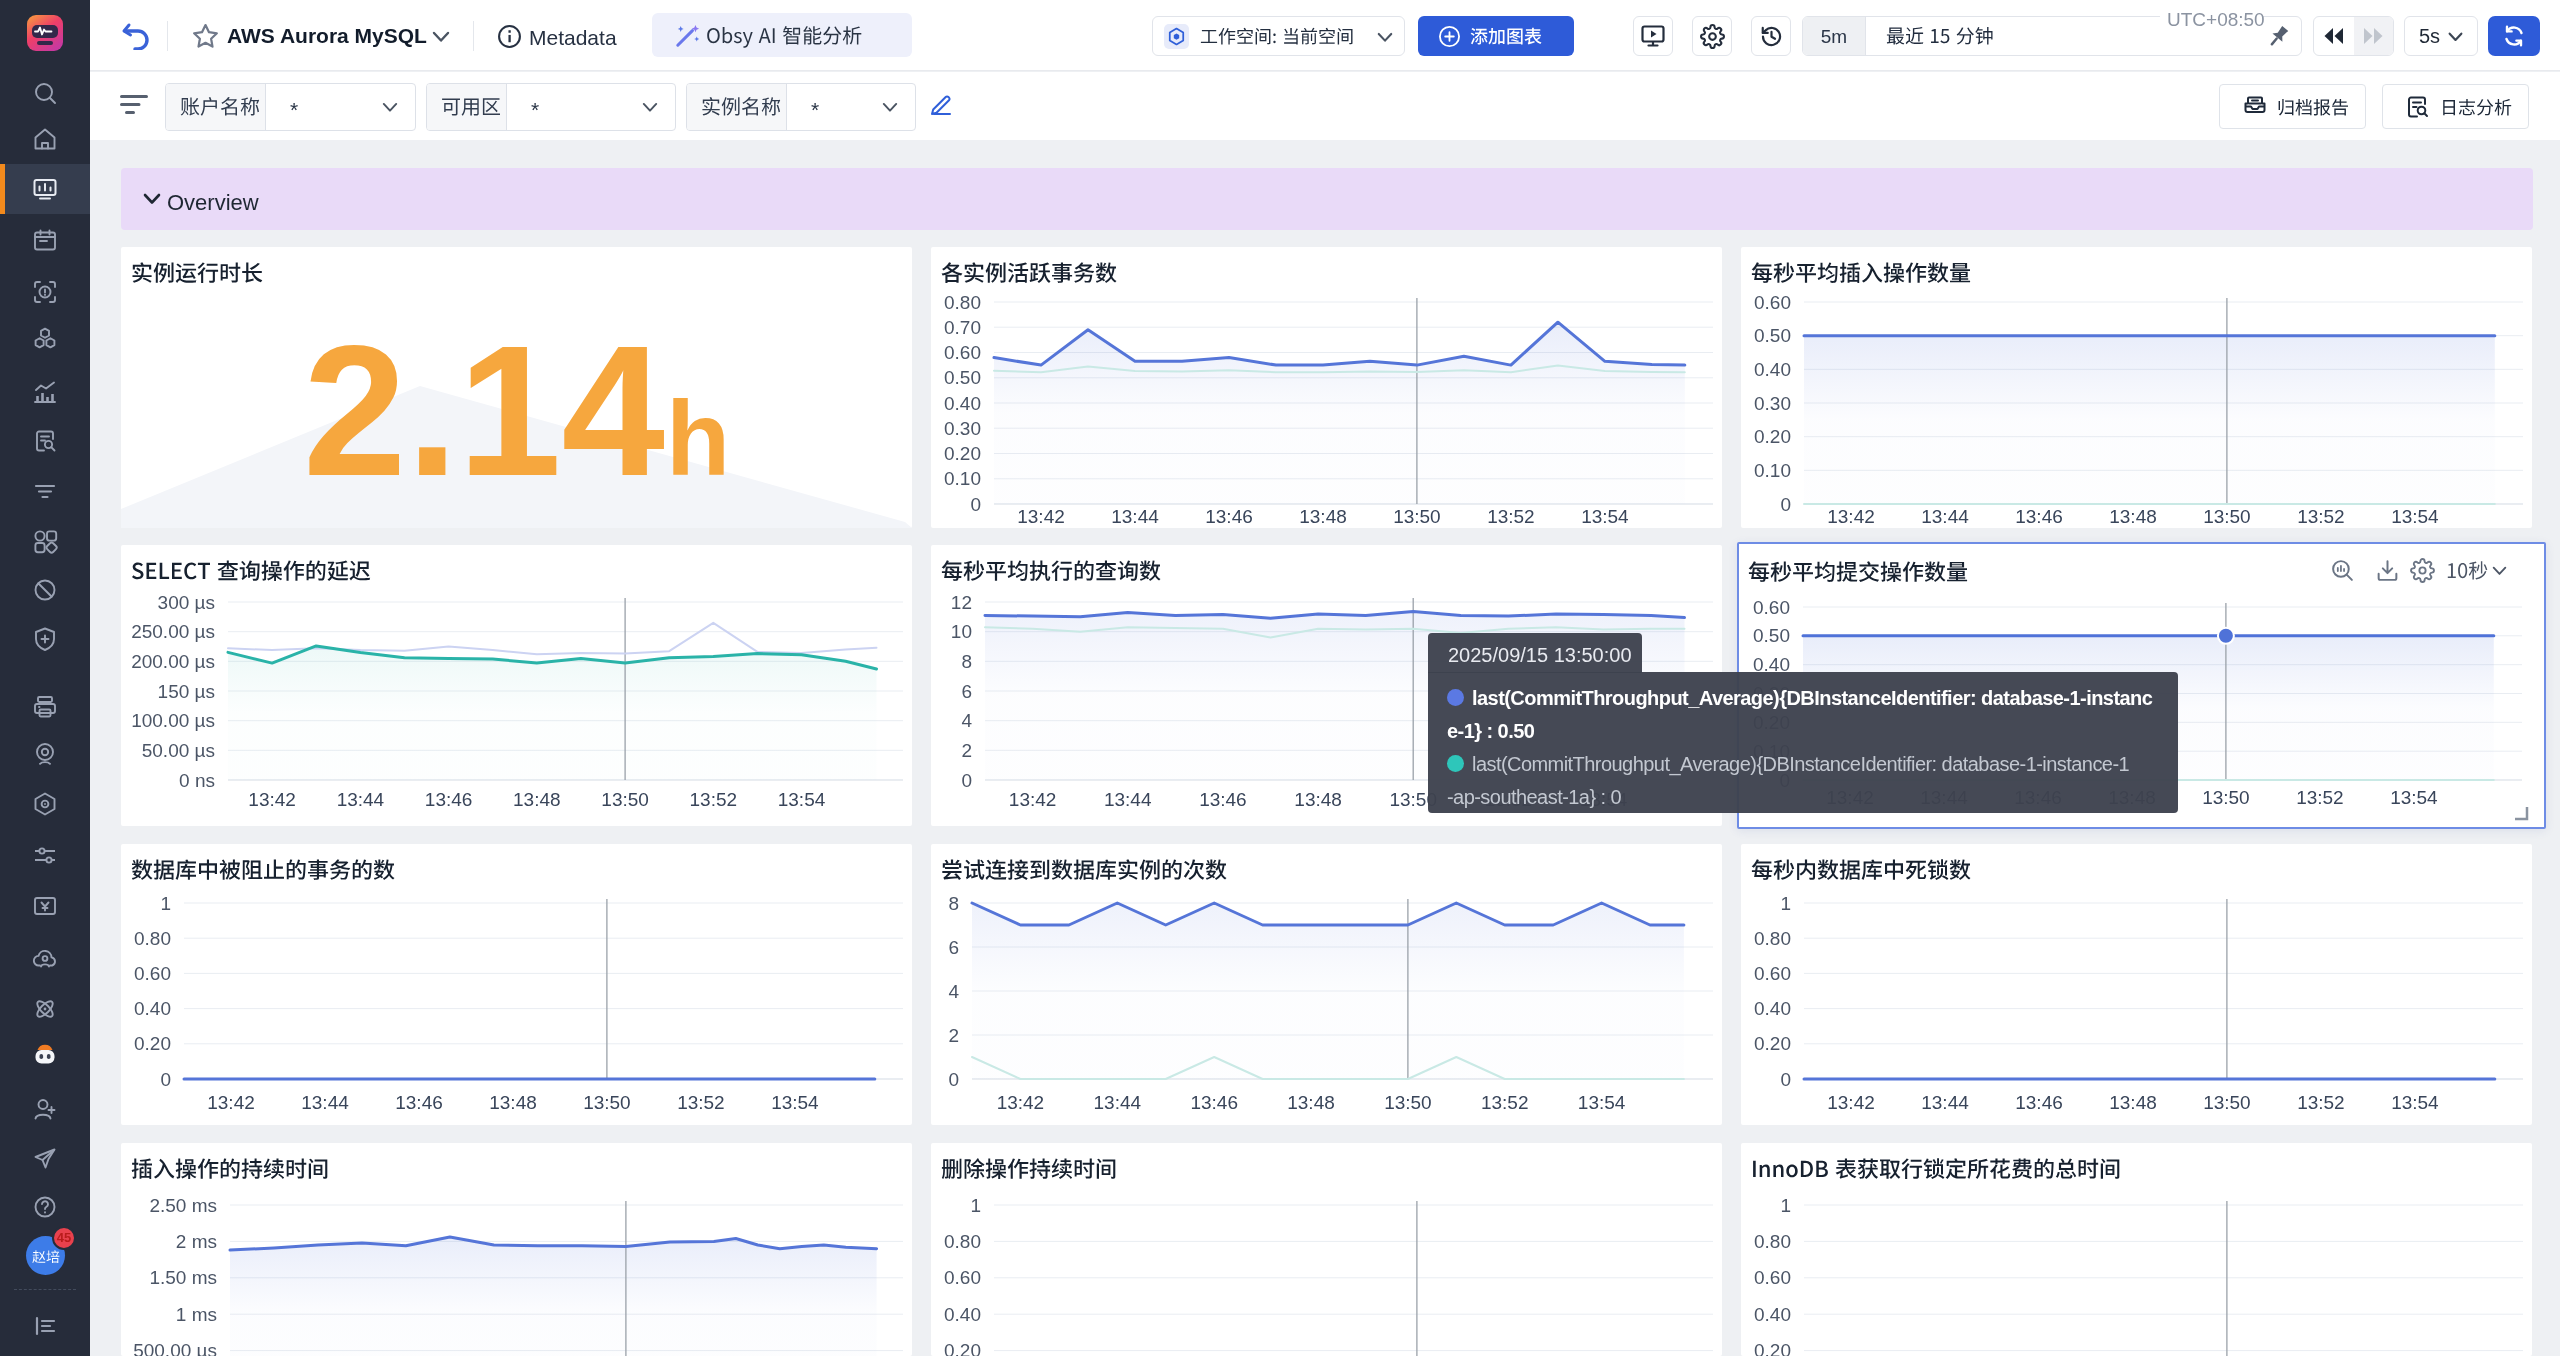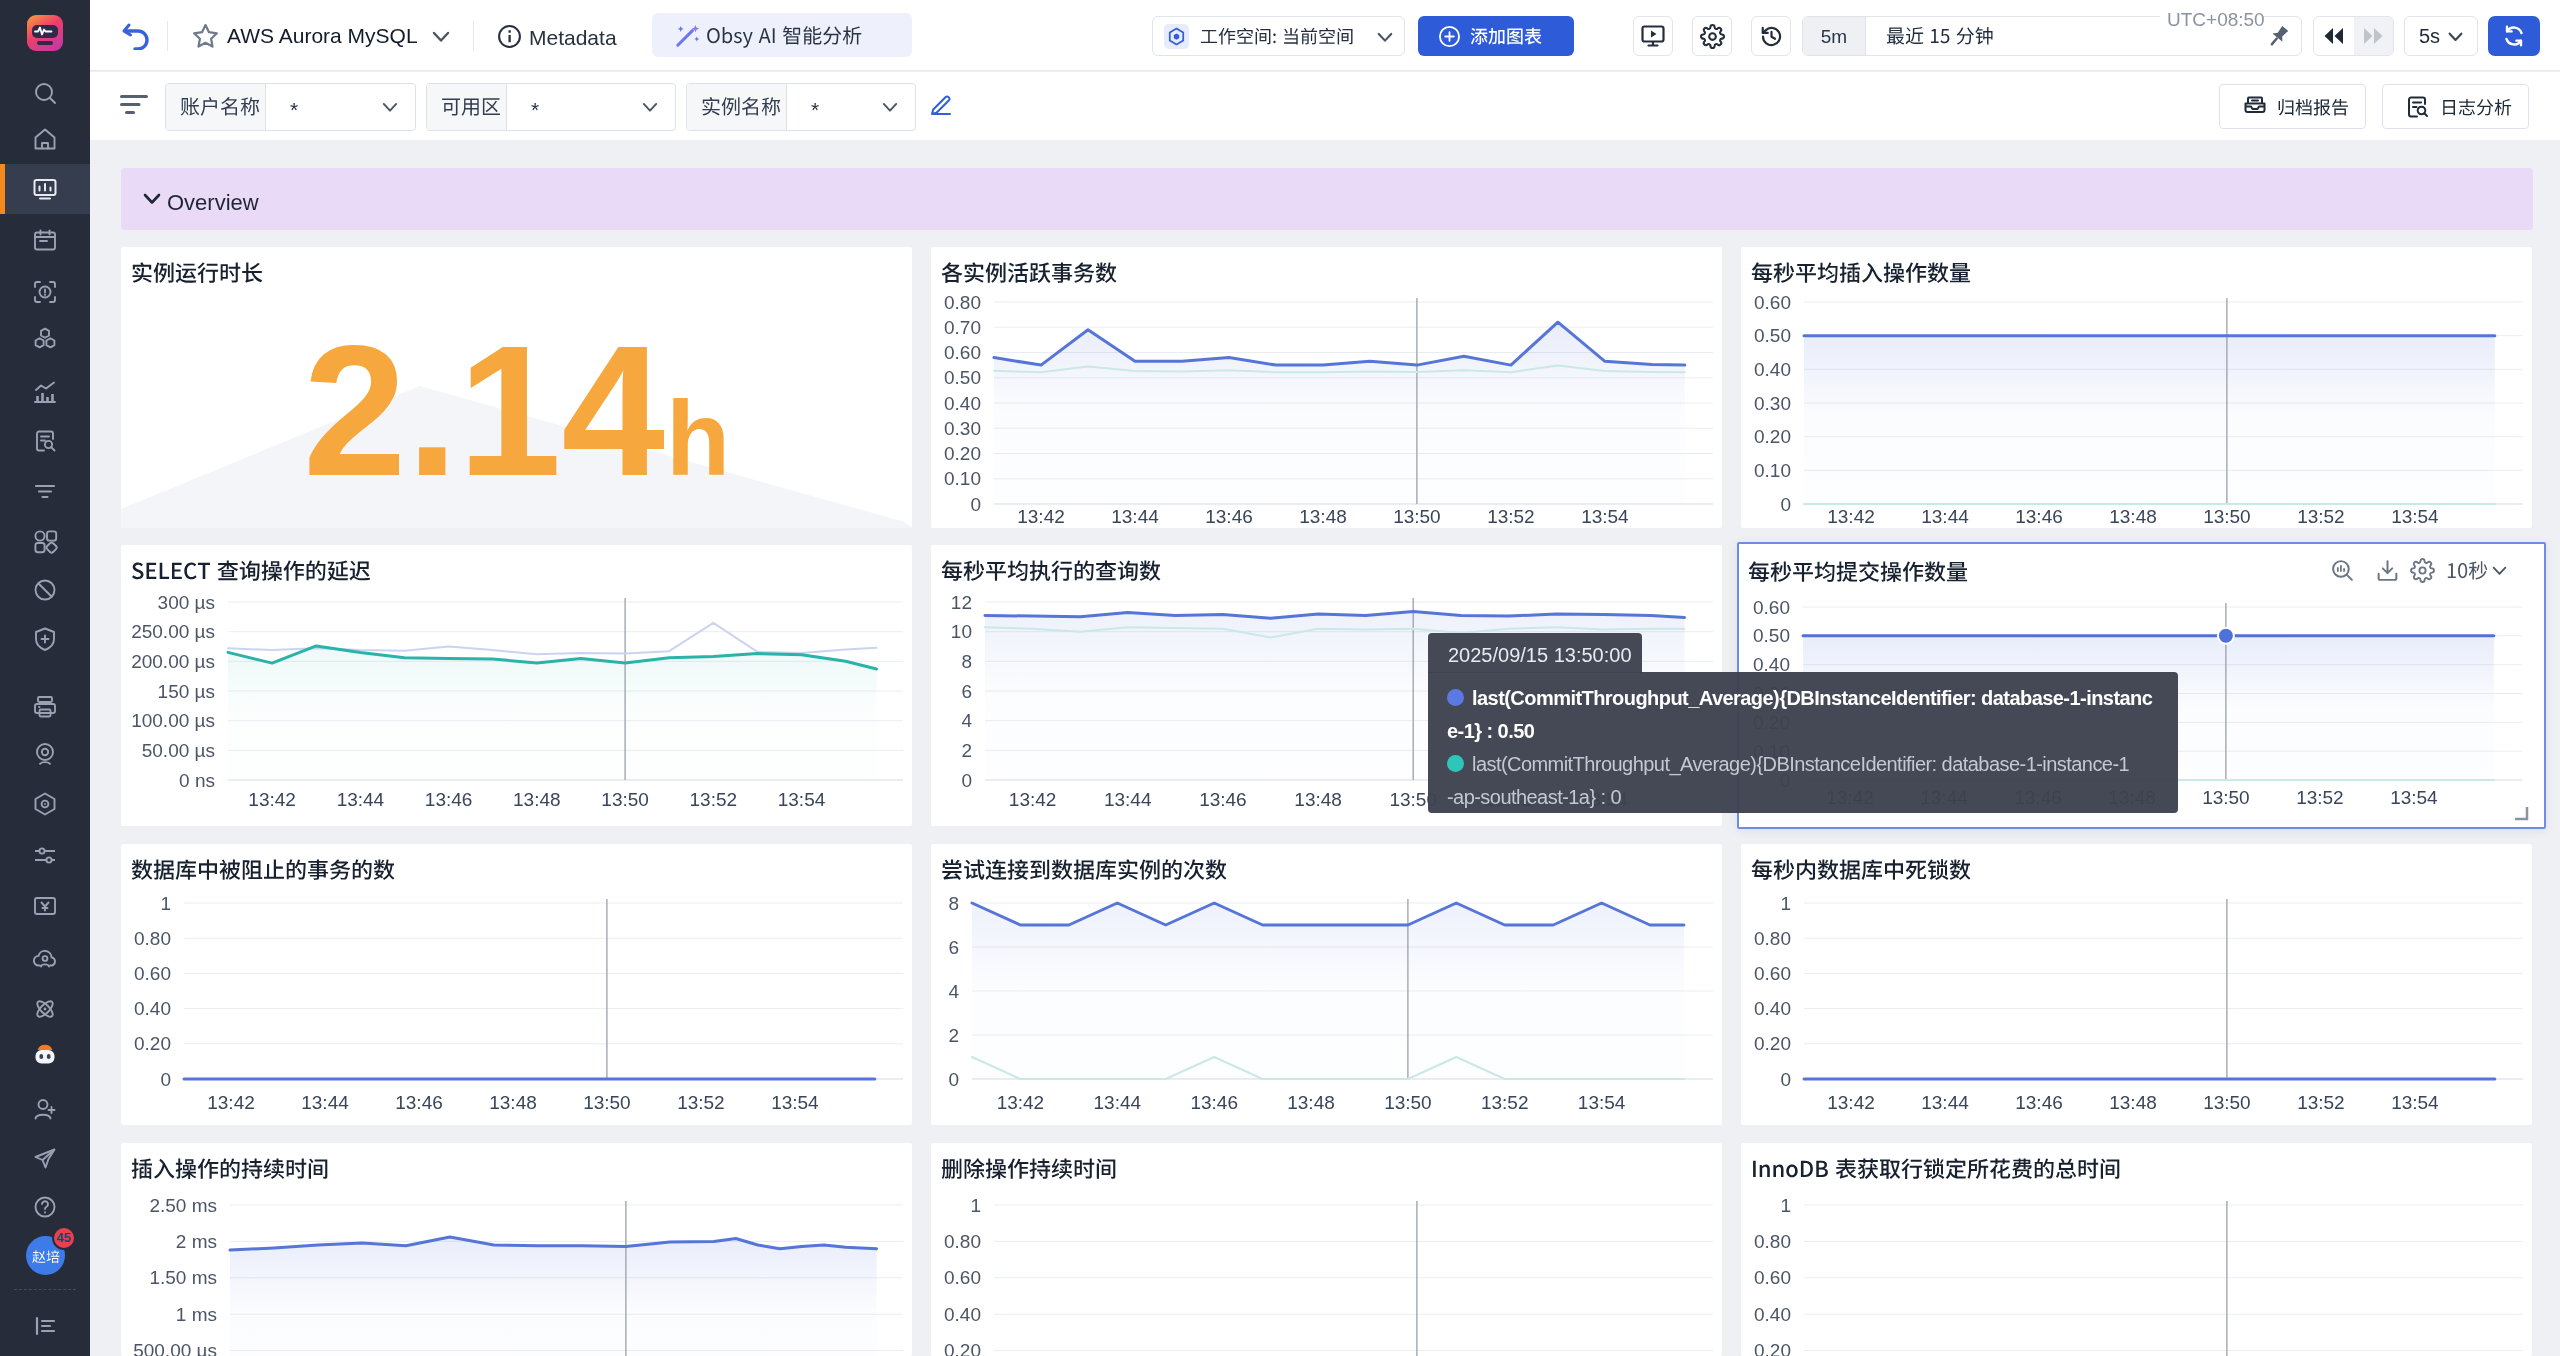--- a/index.html
+++ b/index.html
@@ -10,21 +10,21 @@
 <div style="position:relative;width:2560px;height:1356px">
     <div class="abs" style="left:90px;top:0;width:2470px;height:71px;background:#fff;border-bottom:1px solid #e8eaee"></div>
     <svg class="abs" style="left:121px;top:22px" width="30" height="28" viewBox="0 0 30 28">
 <path d="M8 3 L3 9 L9.5 13" fill="none" stroke="#3a62d8" stroke-width="3" stroke-linecap="round" stroke-linejoin="round"></path>
 <path d="M4 9 H17 a9 9 0 0 1 9 9 a9 9 0 0 1 -9 9 h-3" fill="none" stroke="#3a62d8" stroke-width="3.4" stroke-linecap="round"></path>
 </svg>
     <div class="abs" style="left:167px;top:21px;width:1px;height:30px;background:#e4e7ec"></div>
     <svg class="abs" style="left:192px;top:23px" width="27" height="26" viewBox="0 0 24 23">
 <path d="M12 1.8 L15.1 8.1 L22.1 9.1 L17 14 L18.2 20.9 L12 17.6 L5.8 20.9 L7 14 L1.9 9.1 L8.9 8.1 Z" fill="none" stroke="#70798a" stroke-width="2" stroke-linejoin="round"></path>
     </svg>
-    <div style="position:absolute;left:227.0px;top:25.0px;font-family:'Liberation Sans',sans-serif;font-size:21px;color:#121c2b;font-weight:400;letter-spacing:0px;line-height:1;white-space:nowrap">AWS Aurora MySQL</div>
+    <div style="position:absolute;left:227.0px;top:25.0px;font-family:'Liberation Sans',sans-serif;font-size:21px;color:#121c2b;font-weight:700;letter-spacing:0px;line-height:1;white-space:nowrap">AWS Aurora MySQL</div>
     <svg class="abs" style="left:432px;top:31px" width="18" height="12" viewBox="0 0 18 12">
 <path d="M2 2 L9 9.5 L16 2" fill="none" stroke="#4a5462" stroke-width="2.4" stroke-linecap="round" stroke-linejoin="round"></path>
     </svg>
     <div class="abs" style="left:473px;top:21px;width:1px;height:30px;background:#e4e7ec"></div>
     <svg class="abs" style="left:497px;top:24px" width="25" height="25" viewBox="0 0 24 24">
 <circle cx="12" cy="12" r="10" fill="none" stroke="#273142" stroke-width="2"></circle>
 <rect x="11" y="10.5" width="2.2" height="7" fill="#273142"></rect>
       <rect x="11" y="6" width="2.2" height="2.4" fill="#273142"></rect>
     </svg>
     <div style="position:absolute;left:529.0px;top:27.0px;font-family:'Liberation Sans',sans-serif;font-size:21px;color:#273142;font-weight:400;letter-spacing:0px;line-height:1;white-space:nowrap">Metadata</div>
@@ -745,18 +745,18 @@
       <path d="M10 10 a3 3 0 1 1 4.5 2.8 c-1 .6-1.5 1.2-1.5 2.2" fill="none" stroke="#99a1b2" stroke-width="1.9" stroke-linecap="round" stroke-linejoin="round"></path>
       <path d="M13 18.3 v.3" fill="none" stroke="#99a1b2" stroke-width="1.9" stroke-linecap="round" stroke-linejoin="round"></path>
     </svg>
     <div class="abs" style="left:26px;top:1236px;width:39px;height:39px;border-radius:50%;background:#3d7ce8"></div>
     <svg style="position:absolute;left:31.5px;top:1248.0px;overflow:visible" width="30" height="20">
       <g transform="translate(0,14)">
         <path d="M1.5 -5.5C1.4 -3.1 1.1 -0.8 0.3 0.6C0.5 0.7 1.0 1.0 1.1 1.1C1.6 0.3 1.9 -0.7 2.1 -1.9C3.1 0.3 4.7 0.8 7.8 0.8H13.1C13.2 0.4 13.4 -0.0 13.5 -0.3C12.7 -0.2 8.4 -0.3 7.8 -0.2C6.5 -0.2 5.4 -0.3 4.6 -0.6V-3.5H6.7V-4.4H4.6V-6.4H6.9V-7.3H4.4V-9.1H6.6V-10.1H4.4V-11.8H3.5V-10.1H1.1V-9.1H3.5V-7.3H0.7V-6.4H3.7V-1.2C3.1 -1.7 2.6 -2.4 2.3 -3.5C2.4 -4.1 2.4 -4.7 2.4 -5.4ZM7.1 -9.6C7.9 -8.5 8.8 -7.3 9.6 -6.1C8.8 -4.5 7.8 -3.1 6.7 -2.0C6.9 -1.8 7.4 -1.5 7.5 -1.3C8.6 -2.3 9.5 -3.6 10.3 -5.1C11.0 -3.9 11.7 -2.7 12.1 -1.8L13.0 -2.5C12.5 -3.5 11.7 -4.8 10.8 -6.2C11.5 -7.6 12.1 -9.1 12.6 -10.8L11.6 -11.0C11.2 -9.6 10.7 -8.3 10.2 -7.1C9.4 -8.2 8.7 -9.2 7.9 -10.1Z M20.3 -8.8C20.6 -8.1 20.9 -7.1 21.0 -6.4L21.9 -6.7C21.8 -7.4 21.5 -8.3 21.1 -9.1ZM20.0 -4.0V1.1H21.0V0.5H25.3V1.1H26.3V-4.0ZM21.0 -0.4V-3.1H25.3V-0.4ZM22.3 -11.7C22.5 -11.2 22.6 -10.6 22.7 -10.2H19.3V-9.2H27.0V-10.2H23.7C23.7 -10.6 23.5 -11.3 23.3 -11.8ZM25.0 -9.1C24.8 -8.3 24.4 -7.0 24.0 -6.2H18.8V-5.3H27.4V-6.2H25.0C25.3 -7.0 25.7 -8.0 26.0 -8.9ZM14.5 -1.8 14.8 -0.7C16.0 -1.2 17.6 -1.8 19.1 -2.5L18.9 -3.4L17.2 -2.8V-7.4H18.8V-8.3H17.2V-11.6H16.3V-8.3H14.6V-7.4H16.3V-2.4C15.6 -2.2 15.0 -2.0 14.5 -1.8Z" fill="#fff"></path>
       </g>
     </svg>
     <div class="abs" style="left:52px;top:1226px;width:24px;height:24px;border-radius:50%;background:#e8414d;border:2px solid #262c3a"></div>
-    <div style="position:absolute;left:64.0px;top:1231.0px;font-family:'Liberation Sans',sans-serif;font-size:13px;color:#0c4a6e;font-weight:700;letter-spacing:0px;line-height:1;transform:translateX(-50%);white-space:nowrap">45</div>
+    <div style="position:absolute;left:64.0px;top:1231.0px;font-family:'Liberation Sans',sans-serif;font-size:13px;color:#b91c1c;font-weight:700;letter-spacing:0px;line-height:1;transform:translateX(-50%);white-space:nowrap">45</div>
     <div class="abs" style="left:14px;top:1289px;width:62px;border-top:1px dashed #434b5c"></div>
     <svg class="abs" style="left:32px;top:1313px" width="26" height="26" viewBox="0 0 26 26">
       <path d="M5 5 V21" stroke="#99a1b2" stroke-width="2.2" stroke-linecap="round"></path>
       <path d="M10 8 H22 M10 13 H18 M10 18 H22" stroke="#99a1b2" stroke-width="2.2" stroke-linecap="round"></path>
     </svg>
   </div>
 </body></html>

